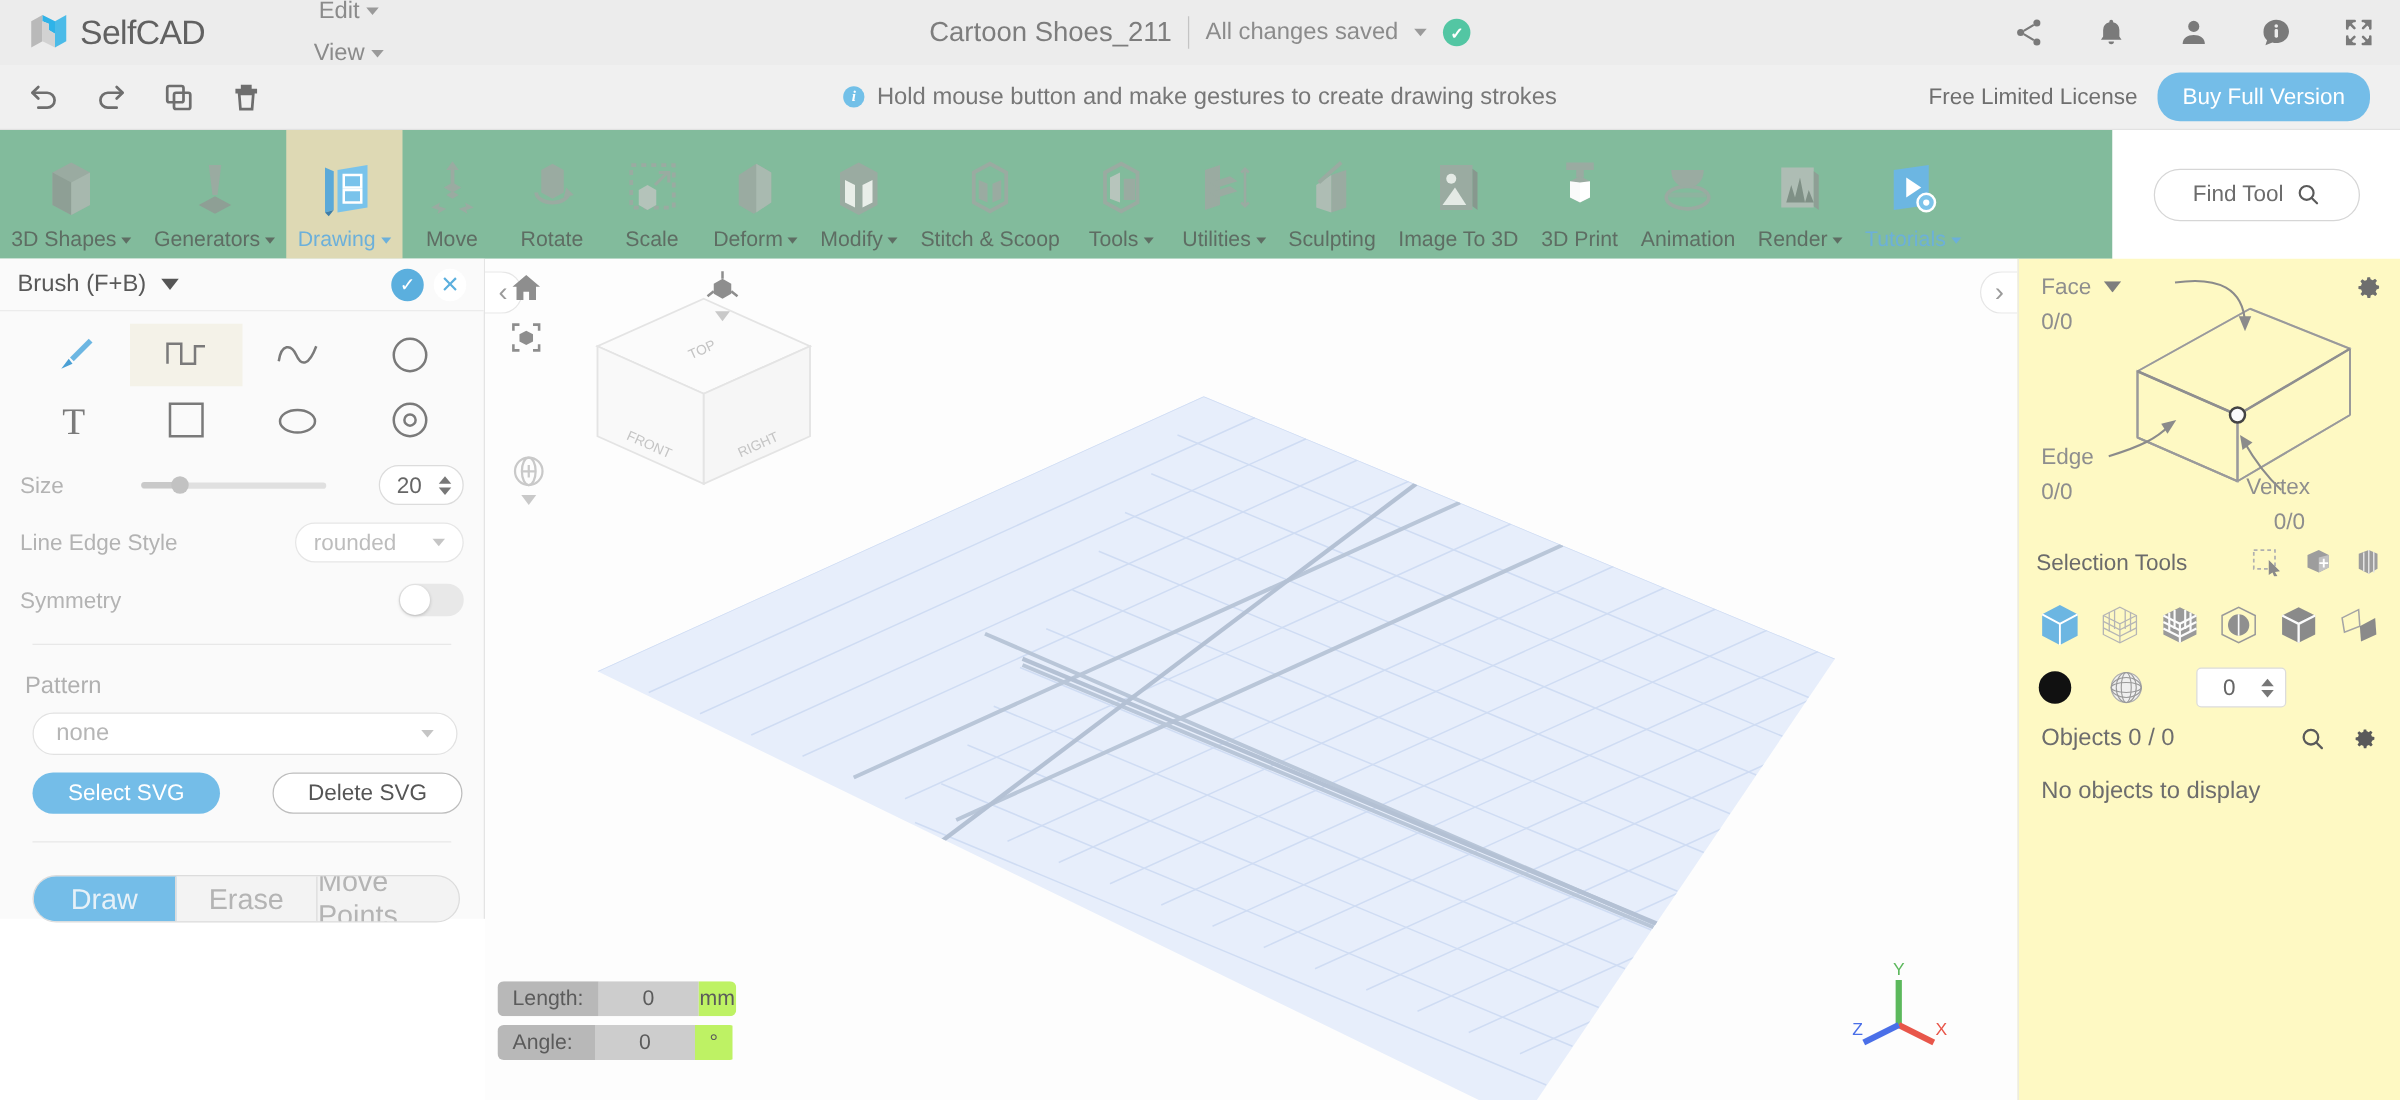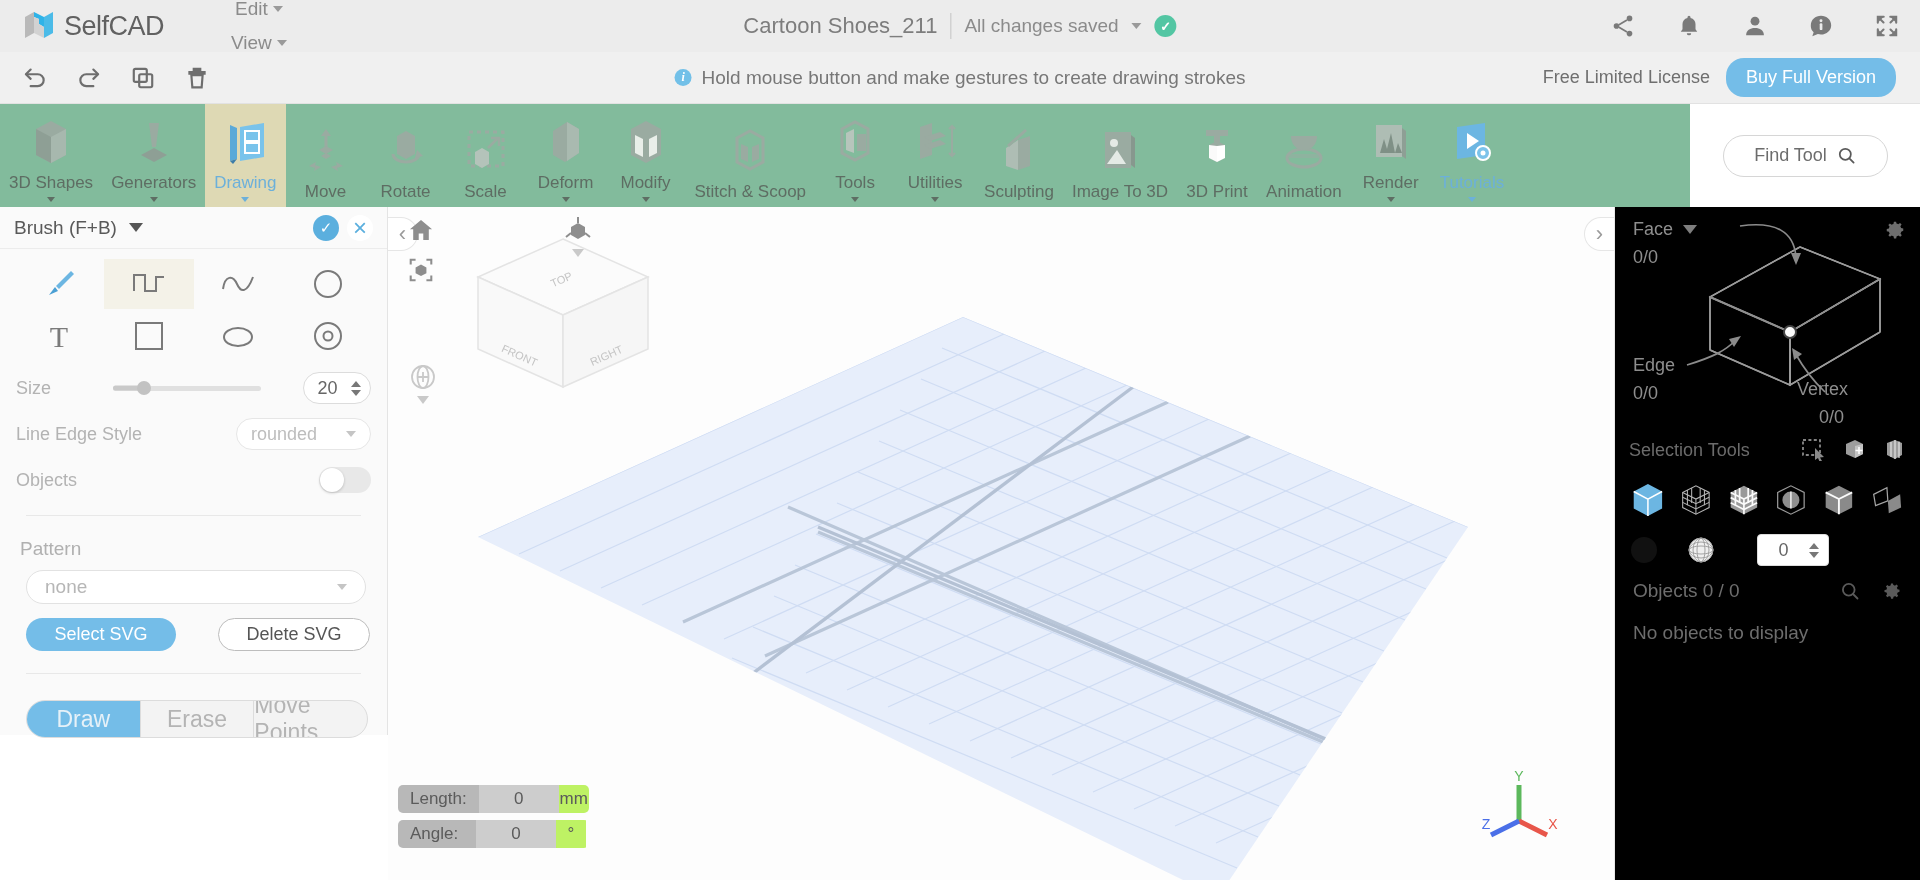--- a/index.html
+++ b/index.html
@@ -6,21 +6,21 @@
   html, body {
     width: 1920px; height: 880px;
     font-family: "Liberation Sans", sans-serif;
     background: #fff; overflow: hidden;
   }
   #app { position: relative; width: 1920px; height: 880px; }
 
   
   .topbar {
     position: absolute; top: 0; left: 0; width: 1920px; height: 52px;
-    background: #ececec; display: flex; align-items: center;
+    background: #ececec; display: flex; align-items: center; gap: 20px;
   }
   .logo-wrap { display: flex; align-items: center; padding-left: 22px; gap: 8px; }
   .logo-mark { width: 34px; height: 34px; position: relative; }
   .logo-text { font-size: 27px; color: #616161; letter-spacing: -0.5px; }
   .menu-items { display: flex; align-items: center; margin-left: 34px; gap: 0; flex-direction: column; }
   .menu-item {
     font-size: 19px; color: #8b8b8b; padding: 6px 19px; cursor: pointer;
     display: flex; align-items: center; gap: 5px;
   }
   .caret-d { width: 0; height: 0; border-left: 5px solid transparent; border-right: 5px solid transparent; border-top: 6px solid #9a9a9a; display:inline-block; }
@@ -77,21 +77,21 @@
   }
   .rib-item {
     min-width: 80px; display: flex; flex-direction: column;
     align-items: center; justify-content: flex-end;
     padding: 7px 9px 5px 9px; cursor: pointer; position: relative;
   }
   .rib-item.active { background: #ded9b4; }
   .rib-icon { height: 54px; display:flex; align-items:center; justify-content:center; }
   .rib-label {
     font-size: 17px; color: #5e6d63; display: flex; align-items: center; gap: 4px;
-    white-space: nowrap; margin-top: 5px; flex-direction: column;
+    white-space: nowrap; margin-top: 5px;
   }
   .rib-item.active .rib-label { color: #6cb0da; }
   .rib-item.tut .rib-label { color: #6cb0da; }
   .caret-s { width:0;height:0;border-left:4px solid transparent;border-right:4px solid transparent;border-top:5px solid currentColor;display:inline-block; }
   .find-tool {
     position: absolute; top: 104px; right: 0; width: 230px; height: 103px;
     background: #fff; display: flex; align-items: center; justify-content: center;
   }
   .find-box {
     width: 165px; height: 42px; border: 1px solid #d6d6d6; border-radius: 21px;
@@ -214,21 +214,21 @@
   .readout { display: flex; height: 28px; border-radius: 5px; overflow: hidden; font-size: 17px; }
   .ro-label { background: #b8b8b8; color: #5b5b5b; display:flex; align-items:center; padding: 0 12px; min-width: 78px; }
   .ro-val { background: #cdcdcd; color: #5b5b5b; display:flex; align-items:center; justify-content:center; width: 80px; }
   .ro-unit { background: #bef264; color: #5b5b5b; display:flex; align-items:center; justify-content:center; width: 30px; }
 
   .axis-gizmo { position: absolute; right: 55px; bottom: 25px; }
 
   
   .rightpanel {
     position: absolute; top: 207px; right: 0; width: 306px; height: 673px;
-    background: #000000; border-left: 1px solid #e8e8e8;
+    background: #fef9c3; border-left: 1px solid #e8e8e8;
   }
   .rp-top { position: relative; height: 225px; }
   .rp-gear { position: absolute; right: 14px; top: 12px; cursor: pointer; }
   .fev-label { position: absolute; font-size: 18px; color: #8e8e8e; }
   .fev-count { position: absolute; font-size: 18px; color: #8e8e8e; }
   .sel-tools-row { display: flex; align-items: center; padding: 0 14px; height: 36px; }
   .sel-tools-label { font-size: 18px; color: #6b6b6b; }
   .sel-tools-icons { margin-left: auto; display: flex; gap: 16px; align-items:center; }
   .mode-icons { display: flex; gap: 10px; padding: 12px 14px 0 14px; align-items: center; }
   .mode-ic { cursor: pointer; }
@@ -660,21 +660,21 @@
 
     <div class="row">
       <span class="row-label">Line Edge Style</span>
       <div class="sel-box">
         <span>rounded</span>
         <i class="caret-d"></i>
       </div>
     </div>
 
     <div class="row">
-      <span class="row-label">Objects</span>
+      <span class="row-label">Symmetry</span>
       <div class="toggle">
           <div class="toggle-knob"></div>
         </div>
     </div>
 
 
     <div class="divider"></div>
 
     <div class="pattern-label">Pattern</div>
     <div class="wide-sel">

